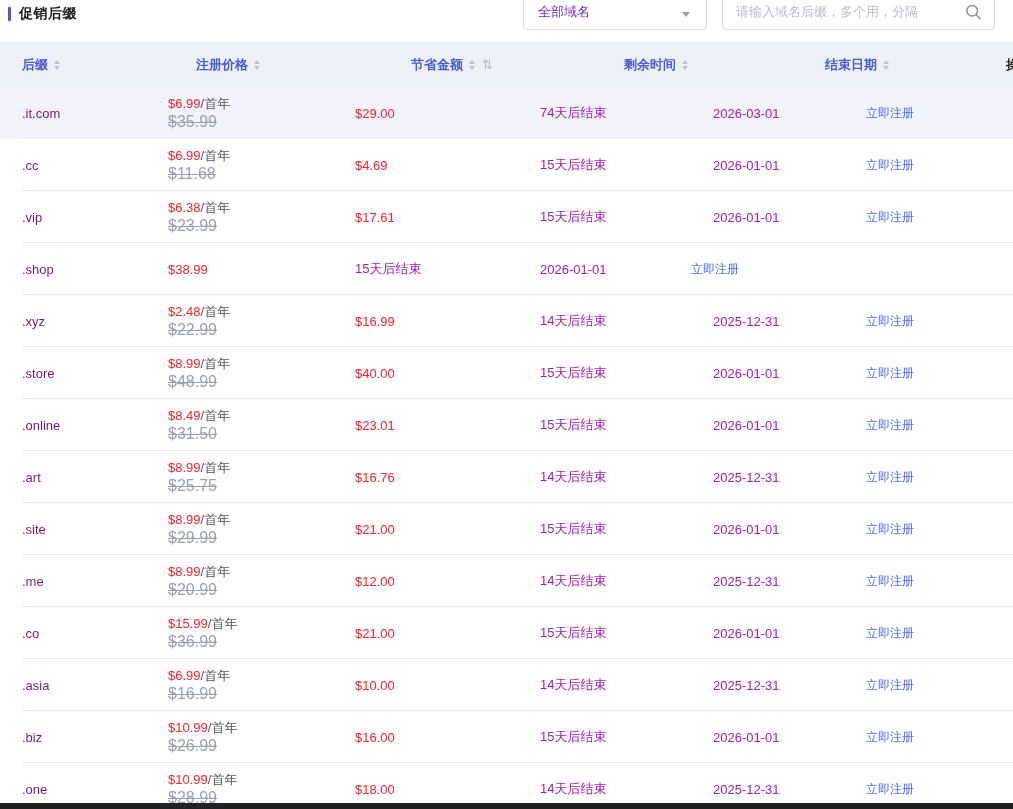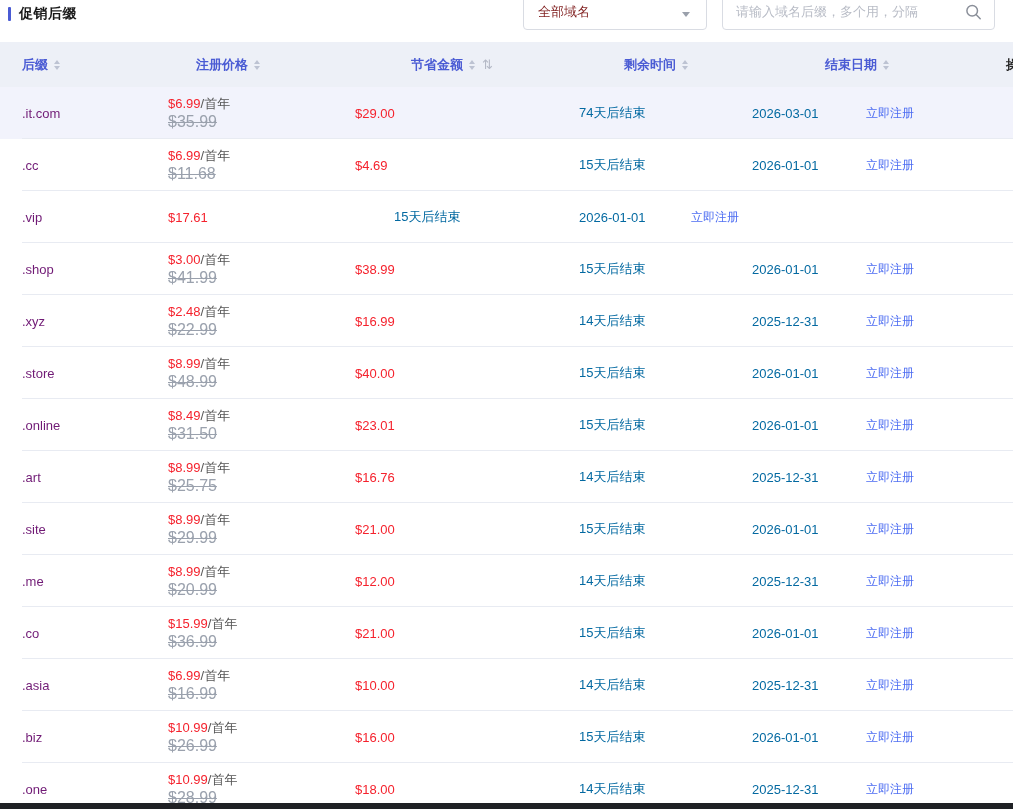--- a/index.html
+++ b/index.html
@@ -9,21 +9,21 @@
 
   
   .topbar { position:relative; height:42px; background:#fff; }
   .title-wrap { position:absolute; left:8px; top:5px; display:flex; align-items:center; }
   .accent { display:inline-block; width:3px; height:14px; background:#4a5bd4; margin-right:8px; border-radius:1px; }
   .page-title { font-size:14px; font-weight:700; color:#1a1a1a; letter-spacing:0.5px; }
 
   .select { position:absolute; left:523px; top:-7px; width:184px; height:37px;
     border:1px solid #d9dce3; border-radius:4px; background:#fff; display:flex;
     align-items:center; padding:0 14px; cursor:pointer; }
-  .select-value { color:#7f1d1d; font-size:13px; }
+  .select-value { color:#6d28d9; font-size:13px; }
   .select .caret { position:absolute; right:16px; top:50%; margin-top:0px; width:0; height:0;
     border-left:4.5px solid transparent; border-right:4.5px solid transparent; border-top:5px solid #9aa0ab; }
 
   .search { position:absolute; left:722px; top:-7px; width:273px; height:37px;
     border:1px solid #d9dce3; border-radius:4px; background:#fff; }
   .search input { position:absolute; inset:0; border:none; outline:none; background:transparent;
     padding:0 40px 0 13px; font-size:13px; color:#333; font-family:inherit; }
   .search input::placeholder { color:#b8bcc6; }
   .search .mag { position:absolute; right:12px; top:50%; transform:translateY(-50%); line-height:0; }
 
@@ -42,21 +42,21 @@
     height:52px; align-items:center; position:relative; background:#fff; }
   .row::after { content:""; position:absolute; left:22px; right:0; bottom:0; height:1px; background:#e8ebf2; }
   .row.row-hl { background:#f2f3fc; }
   .cell { padding-left:22px; white-space:nowrap; }
   .suffix { color:#701a75; cursor:pointer; text-decoration:none; }
   .price-new { color:#f5222d; }
   .price-unit { color:#555; }
   .price-old { color:#9aa1ad; text-decoration:line-through; font-size:16px; }
   .price-line { line-height:18px; }
   .saving { color:#f5222d; }
-  .remaining, .end-date { color:#0369a1;margin-left:39px; }
+  .remaining, .end-date { color:#a21caf; }
   .cell-action { padding-left:0; }
   .action-link { color:#4e6ef2; font-size:12px; cursor:pointer; text-decoration:none; }
 
   .bottombar { position:absolute; left:0; bottom:0; width:1013px; height:6px; background:#1f2125; }
 </style>
 </head>
 <body>
 
 <div class="app">
 
@@ -146,31 +146,31 @@
       <div class="price-line"><span class="price-new">$6.99</span><span class="price-unit">/首年</span></div>
       <div class="price-line"><span class="price-old">$11.68</span></div>
     </div>
     <div class="cell"><span class="saving">$4.69</span></div>
     <div class="cell"><span class="remaining">15天后结束</span></div>
     <div class="cell"><span class="end-date">2026-01-01</span></div>
     <div class="cell cell-action"><a class="action-link">立即注册</a></div>
   </div>
       <div class="row">
     <div class="cell"><a class="suffix">.vip</a></div>
+    <div class="cell">
+      <div class="price-line"><span class="price-new">$6.38</span><span class="price-unit">/首年</span></div>
+      <div class="price-line"><span class="price-old">$23.99</span></div>
+    </div>
     <div class="cell"><span class="saving">$17.61</span></div>
     <div class="cell"><span class="remaining">15天后结束</span></div>
     <div class="cell"><span class="end-date">2026-01-01</span></div>
     <div class="cell cell-action"><a class="action-link">立即注册</a></div>
   </div>
       <div class="row">
     <div class="cell"><a class="suffix">.shop</a></div>
-    <div class="cell">
-      <div class="price-line"><span class="price-new">$3.00</span><span class="price-unit">/首年</span></div>
-      <div class="price-line"><span class="price-old">$41.99</span></div>
-    </div>
     <div class="cell"><span class="saving">$38.99</span></div>
     <div class="cell"><span class="remaining">15天后结束</span></div>
     <div class="cell"><span class="end-date">2026-01-01</span></div>
     <div class="cell cell-action"><a class="action-link">立即注册</a></div>
   </div>
       <div class="row">
     <div class="cell"><a class="suffix">.xyz</a></div>
     <div class="cell">
       <div class="price-line"><span class="price-new">$2.48</span><span class="price-unit">/首年</span></div>
       <div class="price-line"><span class="price-old">$22.99</span></div>

